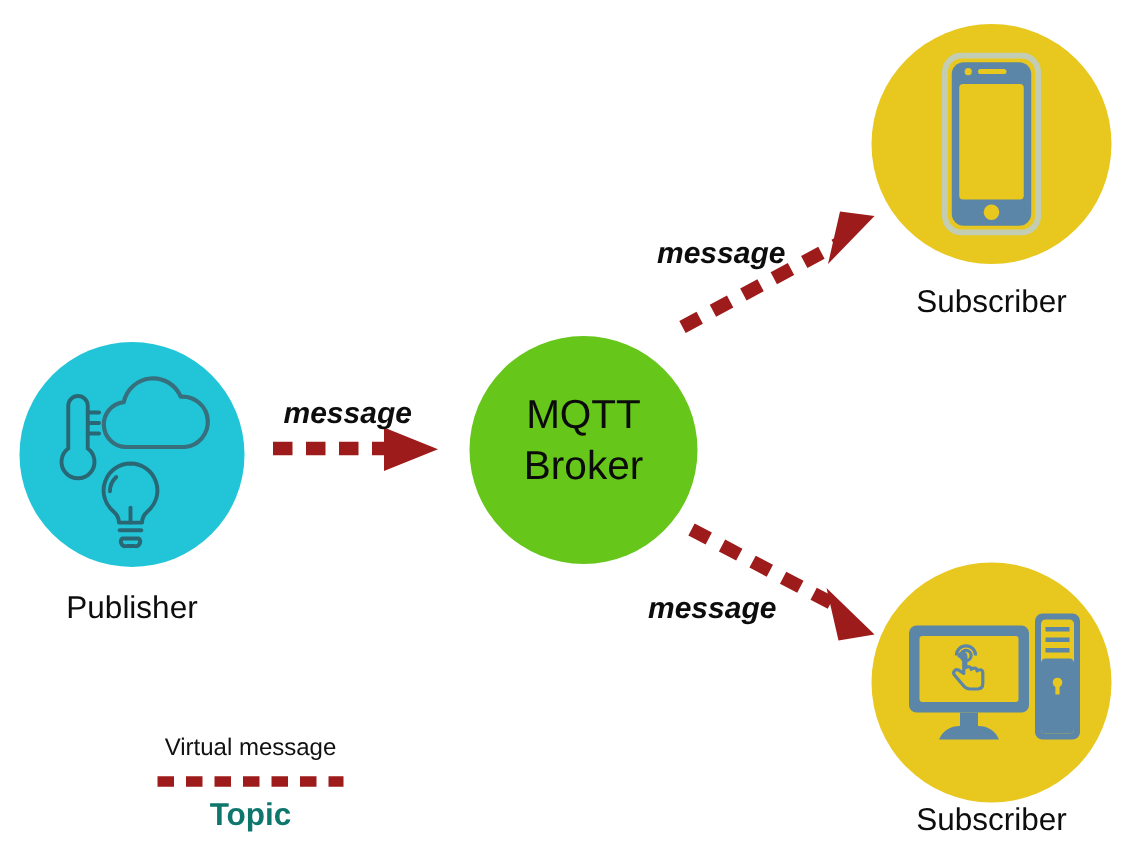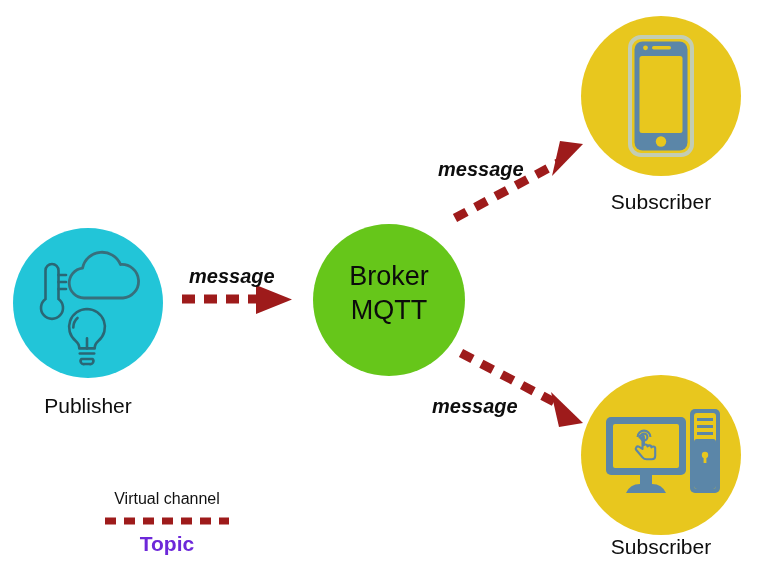--- a/index.html
+++ b/index.html
@@ -60,21 +60,21 @@
     font-size: 16px;
     color: #111111;
     white-space: nowrap;
     text-align: center;
     width: 200px;
   }
   .legend-bottom {
     position: absolute;
     font-size: 21px;
     font-weight: bold;
-    color: #6d28d9;
+    color: #0f766e;
     white-space: nowrap;
     text-align: center;
     width: 200px;
   }
   svg { display: block; }
   .arrow-layer {
     position: absolute;
     left: 0;
     top: 0;
     width: 757px;
@@ -117,22 +117,22 @@
           <path d="M16.5 14 a13 13 0 0 0 -4.2 9.5"></path>
         </g>
       </svg>
     </span>
   </div>
   <div class="node-label" style="left:-42px; top:394px;">Publisher</div>
 
   <div class="node" style="left:313px; top:224px; width:152px; height:152px;">
     <div class="circle" style="left:0; top:0; width:152px; height:152px; background:#66c61a;"></div>
     <div class="broker-text" style="left:-4px; top:36px;">
+      <div>MQTT</div>
       <div>Broker</div>
-      <div>MQTT</div>
     </div>
   </div>
 
   <div class="node" style="left:581px; top:16px; width:160px; height:160px;">
     <div class="circle" style="left:0; top:0; width:160px; height:160px; background:#e8c71e;"></div>
 
     <span style="position:absolute; left:47px; top:19px;">
       <svg width="66" height="122" viewBox="0 0 66 122">
         <rect x="2" y="2" width="62" height="118" rx="11" ry="11" fill="none" stroke="#c3cdb4" stroke-width="4"></rect>
         <rect x="6.5" y="6.5" width="53" height="109" rx="8" ry="8" fill="#5b86a8"></rect>
@@ -192,20 +192,20 @@
       <line x1="461" y1="353" x2="558" y2="404" stroke="#9e1b1b" stroke-width="9" stroke-dasharray="13 10"></line>
       <polygon points="551,392 583,423 559,427" fill="#9e1b1b"></polygon>
     </g>
   </svg>
 
   <div class="msg-label" style="left:189px; top:265px;">message</div>
   <div class="msg-label" style="left:438px; top:158px;">message</div>
   <div class="msg-label" style="left:432px; top:395px;">message</div>
 
   <div class="legend" style="left:67px; top:490px; width:200px; height:75px;">
-    <div class="legend-top" style="left:0; top:0;">Virtual channel</div>
+    <div class="legend-top" style="left:0; top:0;">Virtual message</div>
     <svg width="200" height="14" viewBox="0 0 200 14" style="position:absolute; left:0; top:24px;">
       <line x1="38" y1="7" x2="162" y2="7" stroke="#9e1b1b" stroke-width="7" stroke-dasharray="11 8"></line>
     </svg>
     <div class="legend-bottom" style="left:0; top:42px;">Topic</div>
   </div>
 
 </div>
 
 </body></html>

